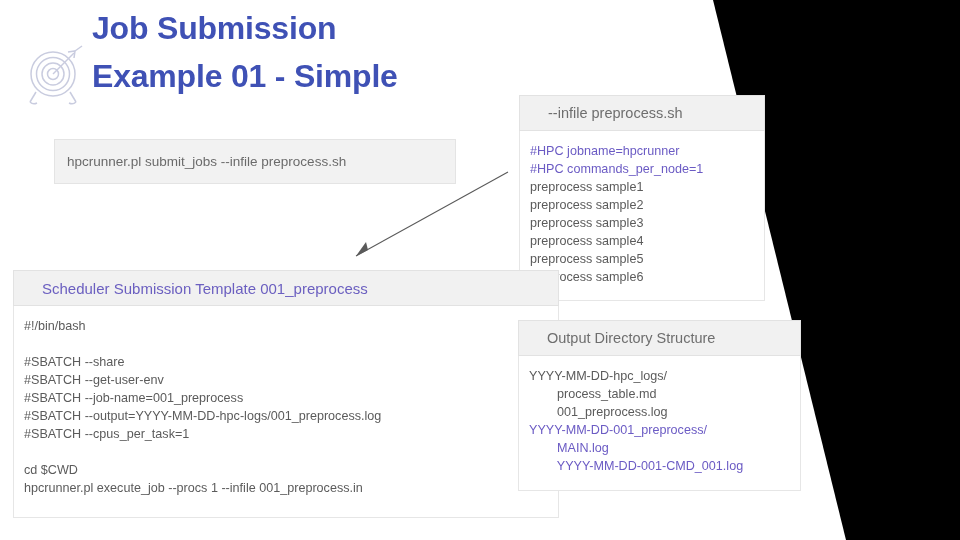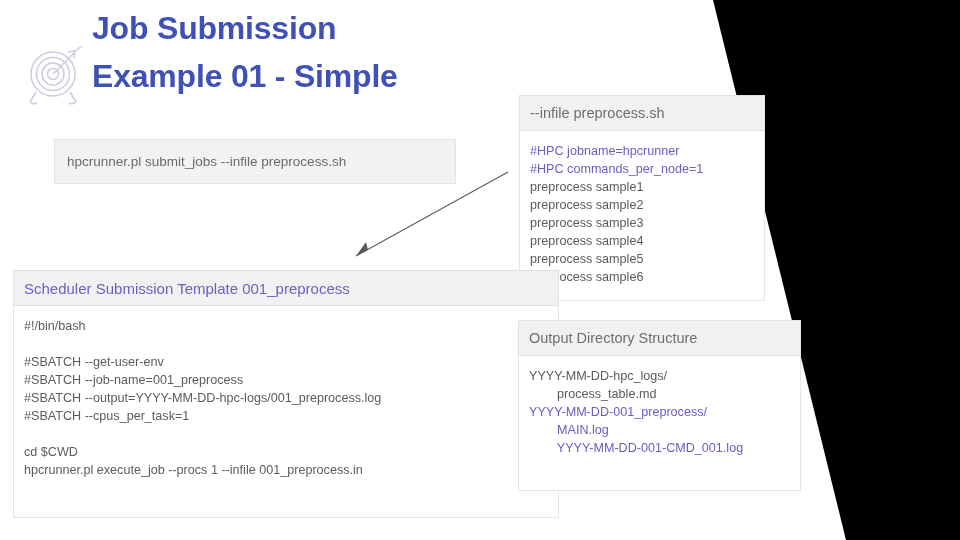--- a/index.html
+++ b/index.html
@@ -58,21 +58,21 @@
     background: #ffffff;
   }
   .panel-header {
     box-sizing: border-box;
     background: #f1f1f1;
     border: 1px solid #e2e2e2;
     color: #6e6e6e;
     font-size: 14.5px;
     display: flex;
     align-items: center;
-    padding: 0 10px;
+    padding: 0 28px;
     height: 36px;
     white-space: nowrap;
   }
   .panel-header.purple {
     color: #6b5fc0;
     font-size: 15px;
   }
   .panel-body {
     box-sizing: border-box;
     border: 1px solid #e6e6e6;
@@ -183,34 +183,36 @@
         <div class="code-line">preprocess sample5</div>
         <div class="code-line">preprocess sample6</div>
       </div>
   </div>
 
   <div class="panel" id="panel-template">
     <div class="panel-header purple">Scheduler Submission Template 001_preprocess</div>
     <div class="panel-body">
         <div class="code-line">#!/bin/bash</div>
         <div class="code-line blank">&nbsp;</div>
+        <div class="code-line">#SBATCH --share</div>
         <div class="code-line">#SBATCH --get-user-env</div>
         <div class="code-line">#SBATCH --job-name=001_preprocess</div>
         <div class="code-line">#SBATCH --output=YYYY-MM-DD-hpc-logs/001_preprocess.log</div>
         <div class="code-line">#SBATCH --cpus_per_task=1</div>
         <div class="code-line blank">&nbsp;</div>
         <div class="code-line">cd $CWD</div>
         <div class="code-line">hpcrunner.pl execute_job --procs 1 --infile 001_preprocess.in</div>
       </div>
   </div>
 
   <div class="panel" id="panel-output">
     <div class="panel-header">Output Directory Structure</div>
     <div class="panel-body">
         <div class="code-line">YYYY-MM-DD-hpc_logs/</div>
         <div class="code-line">        process_table.md</div>
+        <div class="code-line">        001_preprocess.log</div>
         <div class="code-line accent">YYYY-MM-DD-001_preprocess/</div>
         <div class="code-line accent">        MAIN.log</div>
         <div class="code-line accent">        YYYY-MM-DD-001-CMD_001.log</div>
       </div>
   </div>
 
 </div>
 
 </body></html>

